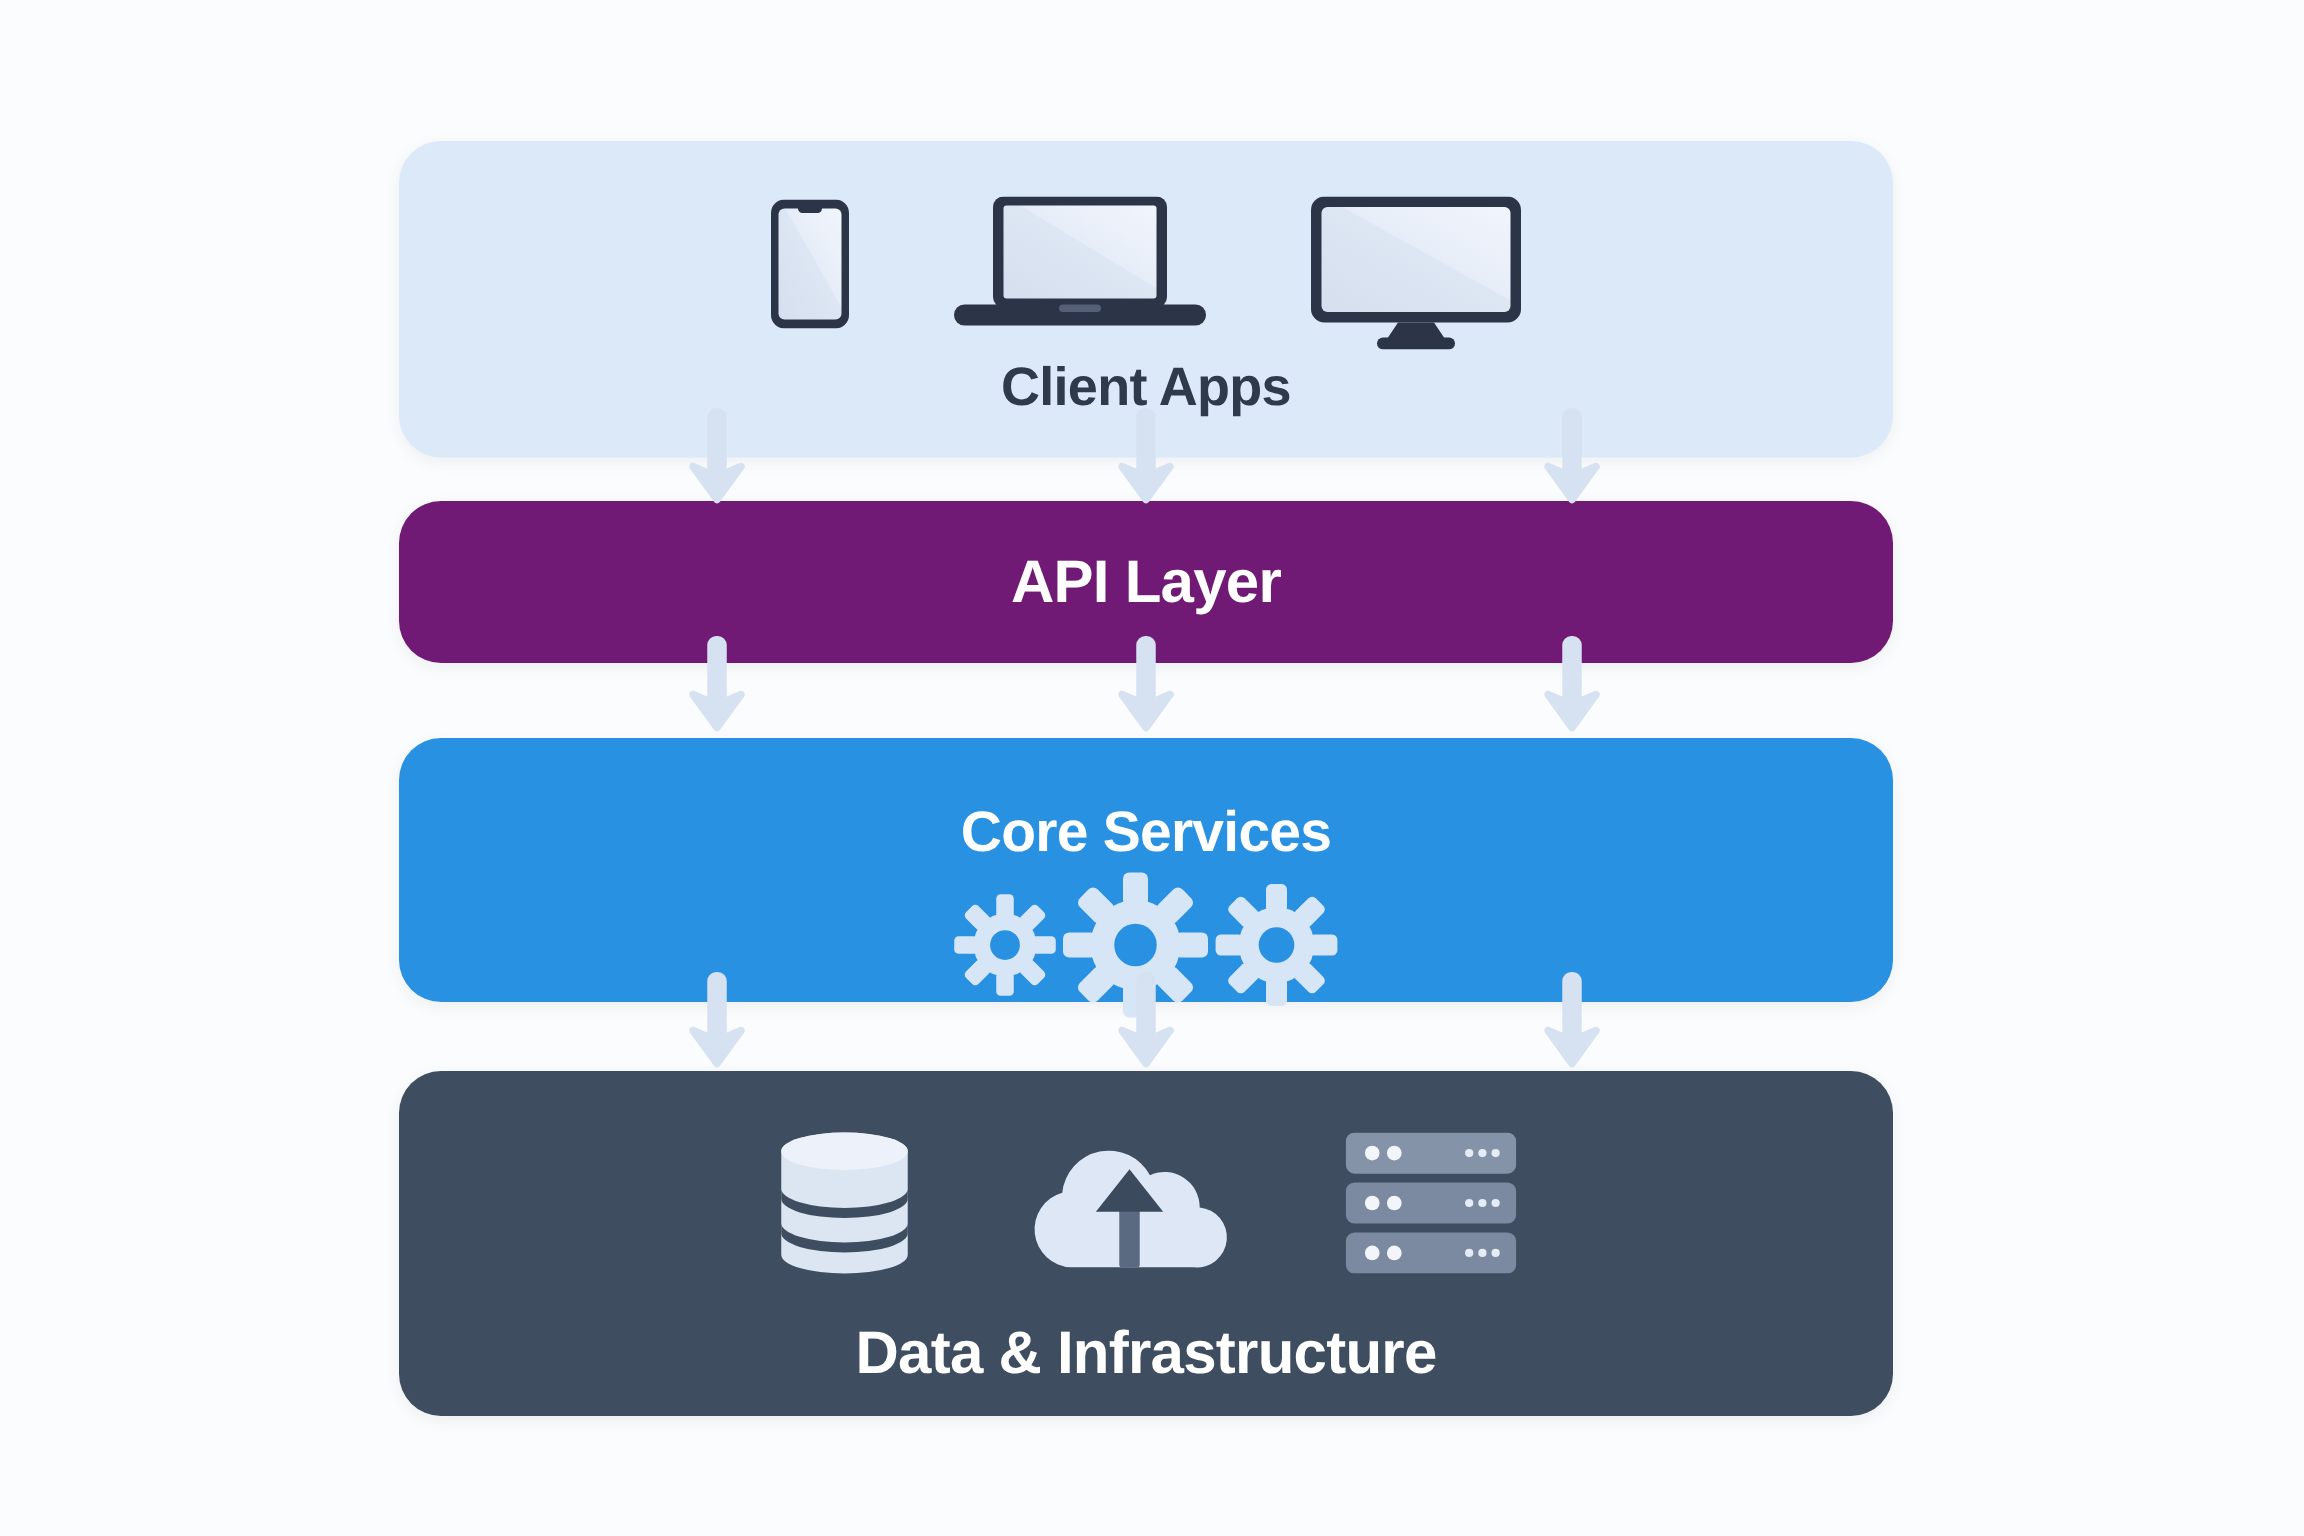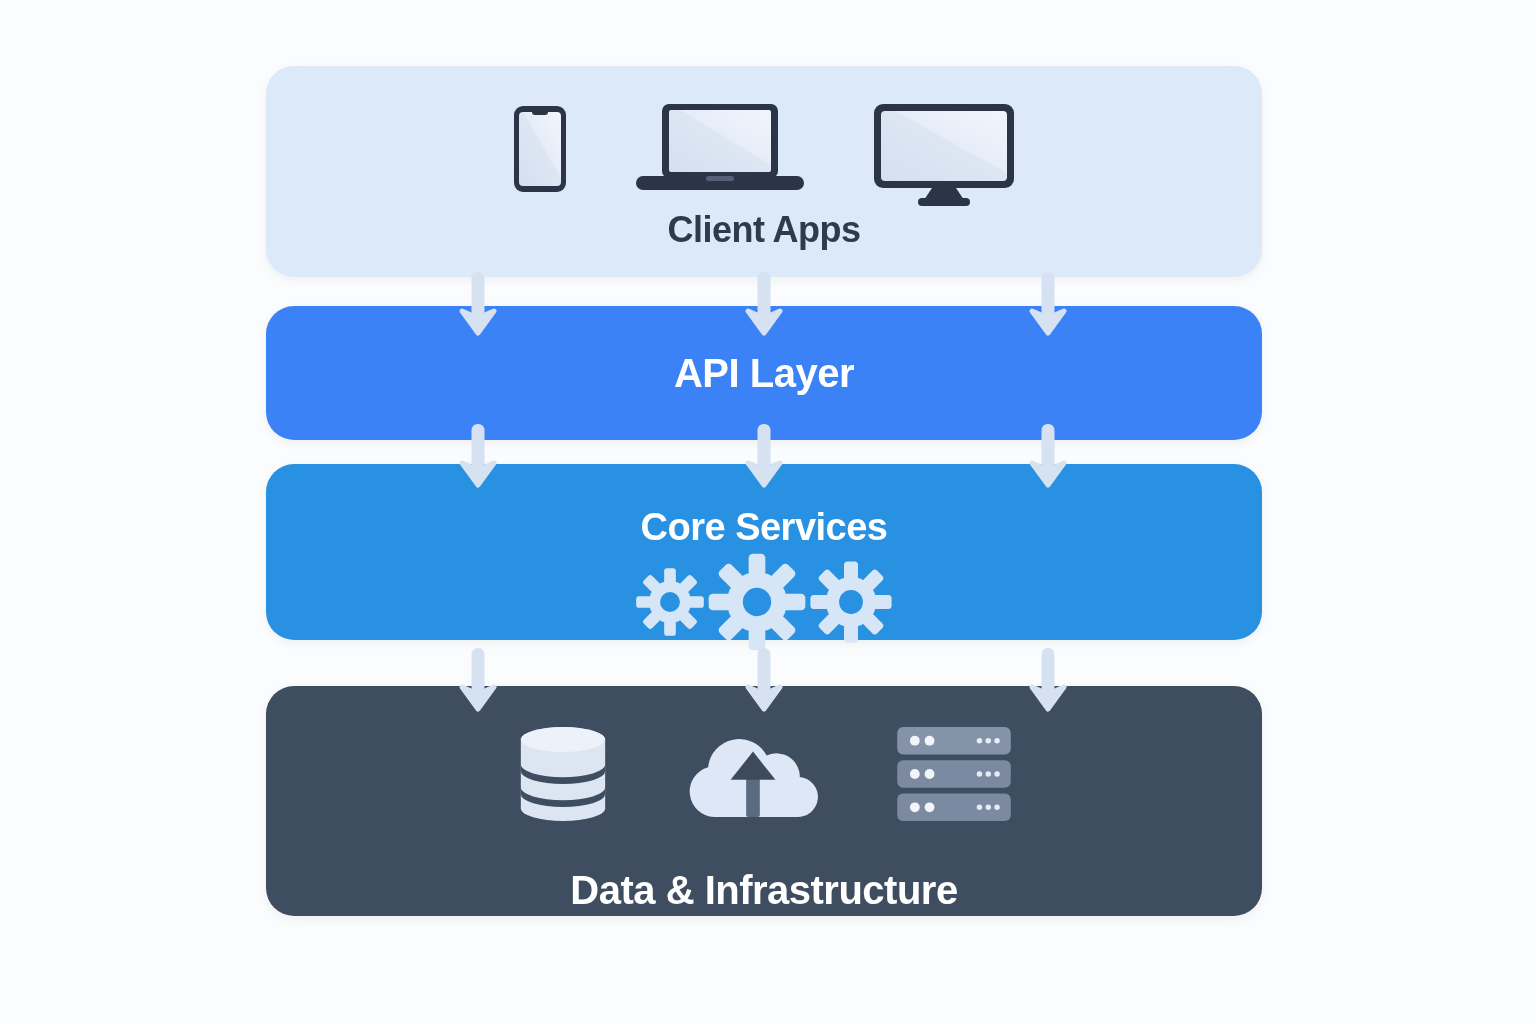--- a/index.html
+++ b/index.html
@@ -9,25 +9,26 @@
     font-family:"Liberation Sans","DejaVu Sans",sans-serif;
     overflow:hidden;
   }
   .canvas{position:relative;width:1536px;height:1024px;}
 
   .band{
     position:absolute;left:266px;width:996px;
     border-radius:28px;
     display:flex;flex-direction:column;align-items:center;
     box-shadow:0 3px 10px rgba(50,70,100,0.07);
+    margin-top:28px;
   }
   .band-client{top:66px;height:211px;background:#dbe9f9;padding-top:30px;box-sizing:border-box;}
-  .band-api{top:306px;height:134px;background:#3b82f6;justify-content:center;align-items:center;}
+  .band-api{top:306px;height:108px;background:#701a75;justify-content:center;align-items:center;}
   .band-core{top:464px;height:176px;background:#2991e1;padding-top:44px;box-sizing:border-box;}
-  .band-data{top:686px;height:230px;background:#3e4d60;padding-top:42px;box-sizing:border-box;gap:16px;}
+  .band-data{top:686px;height:230px;background:#3e4d60;padding-top:42px;box-sizing:border-box;}
 
   .band-label{font-weight:700;letter-spacing:-0.5px;line-height:1;}
   .label-client{color:#2f3a4c;font-size:36px;margin-top:16px;}
   .label-api{color:#ffffff;font-size:40px;}
   .label-core{color:#ffffff;font-size:38px;}
   .label-data{color:#ffffff;font-size:40px;margin-top:30px;}
 
   .icons-row{display:flex;align-items:flex-end;height:100px;}
   .icons-row.client{gap:70px;}
   .icons-row.data{gap:66px;height:96px;align-items:center;}

